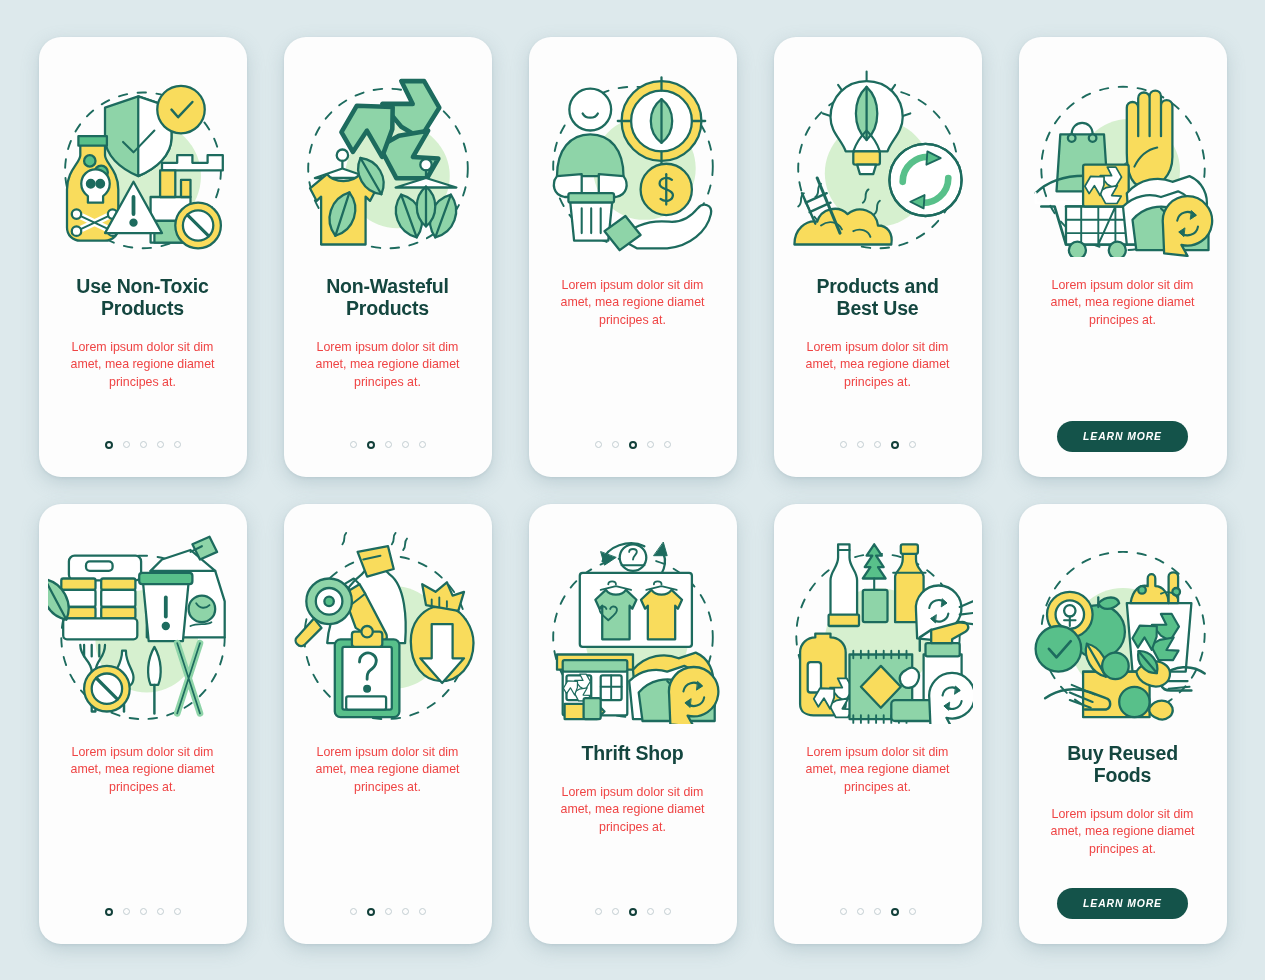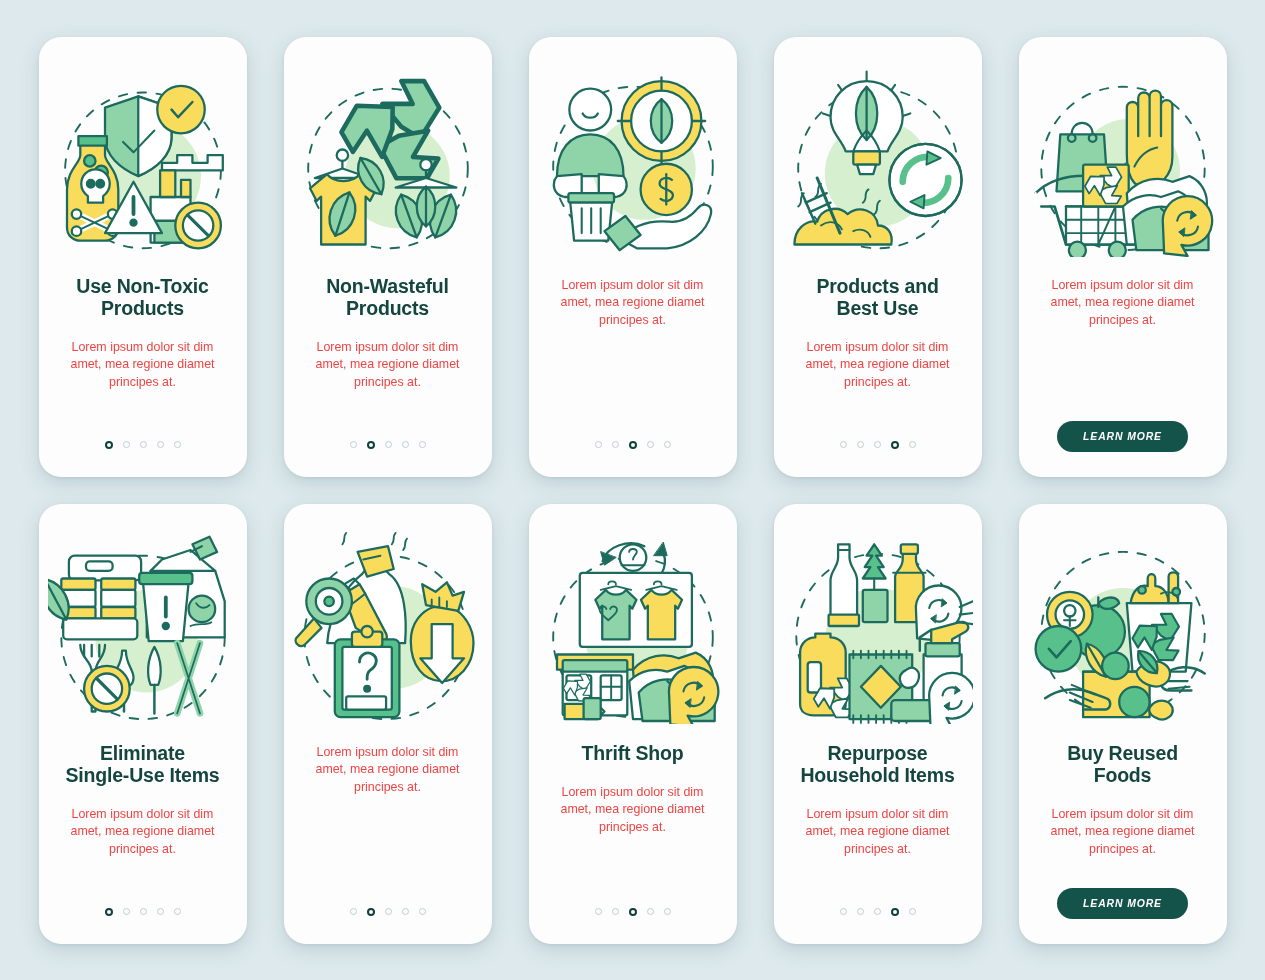--- a/index.html
+++ b/index.html
@@ -360,21 +360,20 @@
           <path d="M80 164 L80 190" fill="none" stroke="#1d6b5e" stroke-width="2.6" stroke-linejoin="round" stroke-linecap="round"></path>
           <path d="M112 122 C104 136 104 152 108 162 L116 162 C120 152 120 136 112 122 Z" fill="#ffffff" stroke="#1d6b5e" stroke-width="2.4" stroke-linejoin="round" stroke-linecap="round"></path>
           <path d="M112 162 L112 192" fill="none" stroke="#1d6b5e" stroke-width="2.6" stroke-linejoin="round" stroke-linecap="round"></path>
           <path d="M136 118 L160 192 M160 118 L136 192" fill="none" stroke="#8ed4a8" stroke-width="7" stroke-linejoin="round" stroke-linecap="round"></path>
           <path d="M136 118 L160 192 M160 118 L136 192" fill="none" stroke="#1d6b5e" stroke-width="1.8" stroke-linejoin="round" stroke-linecap="round"></path>
           <circle cx="62" cy="166" r="24" fill="#f9dc5c" stroke="#1d6b5e" stroke-width="2.4"></circle>
           <circle cx="62" cy="166" r="16" fill="#ffffff" stroke="#1d6b5e" stroke-width="2.4"></circle>
           <path d="M51 155 L73 177" fill="none" stroke="#1d6b5e" stroke-width="3.4" stroke-linejoin="round" stroke-linecap="round"></path>
         </svg>
       </div>
-      <div class="title"><span>Eliminate</span><br><span>Single-Use Items</span></div>
       <p class="body-text">Lorem ipsum dolor sit dim amet, mea regione diamet principes at.</p>
       <div class="spacer"></div>
       <div class="dots">
         <span class="dot active"></span>
         <span class="dot"></span>
         <span class="dot"></span>
         <span class="dot"></span>
         <span class="dot"></span>
       </div>
     </div>
@@ -531,21 +530,20 @@
           <path d="M130 146 C138 140 146 148 142 158 C139 166 128 168 124 160 C121 153 124 149 130 146 Z" fill="#ffffff" stroke="#1d6b5e" stroke-width="2.4" stroke-linejoin="round" stroke-linecap="round"></path>
           <g>
             <path d="M154 176 a24 24 0 1 1 18 20.64 l 6 10.8 l -22.799999999999997 -2.4000000000000004 Z" fill="#ffffff" stroke="#1d6b5e" stroke-width="2.4" stroke-linejoin="round" stroke-linecap="round"></path>
             <path d="M167.92 173.12 a10.08 10.08 0 0 1 17.28 -5.28" fill="none" stroke="#1d6b5e" stroke-width="2.2" stroke-linejoin="round" stroke-linecap="round"></path>
             <path d="M188.08 178.88 a10.08 10.08 0 0 1 -17.28 5.28" fill="none" stroke="#1d6b5e" stroke-width="2.2" stroke-linejoin="round" stroke-linecap="round"></path>
             <path d="M181.84 163.52 l 4.800000000000001 4.32 l -5.76 3.84 Z" fill="#1d6b5e" stroke="#1d6b5e" stroke-width="1" stroke-linejoin="round" stroke-linecap="round"></path>
             <path d="M174.16 188.48 l -4.800000000000001 -4.32 l 5.76 -3.84 Z" fill="#1d6b5e" stroke="#1d6b5e" stroke-width="1" stroke-linejoin="round" stroke-linecap="round"></path>
           </g>
         </svg>
       </div>
-      <div class="title"><span>Repurpose</span><br><span>Household Items</span></div>
       <p class="body-text">Lorem ipsum dolor sit dim amet, mea regione diamet principes at.</p>
       <div class="spacer"></div>
       <div class="dots">
         <span class="dot"></span>
         <span class="dot"></span>
         <span class="dot"></span>
         <span class="dot active"></span>
         <span class="dot"></span>
       </div>
     </div>

